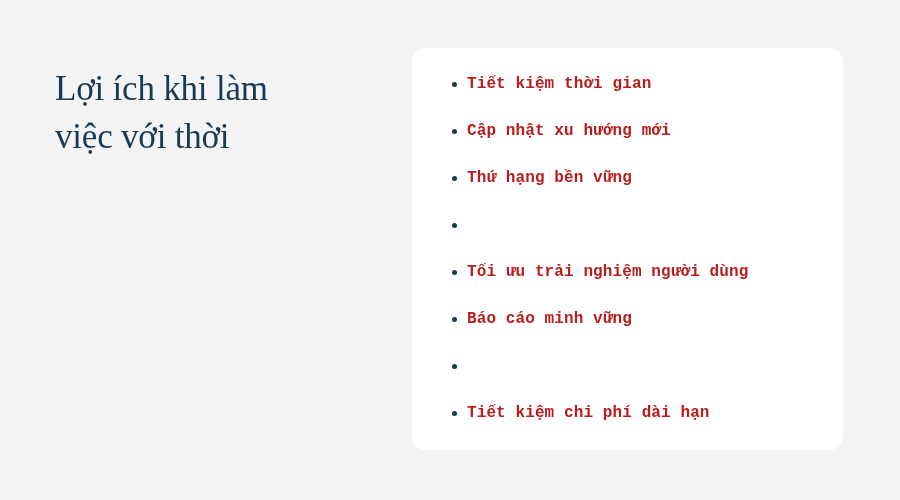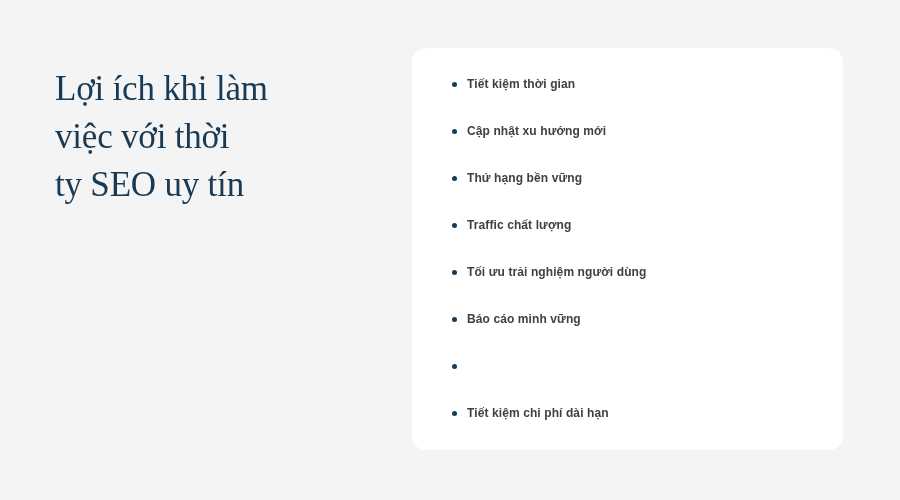--- a/index.html
+++ b/index.html
@@ -70,56 +70,54 @@
   .benefit-item .bullet {
     width: 5px;
     height: 5px;
     border-radius: 50%;
     background: #183a54;
     flex: 0 0 auto;
     margin-right: 10px;
     display: block;
   }
   .benefit-item .benefit-label {
-    color: #404040;
-    font-family: Liberation Sans, sans-serif;
-    font-size: 12px;
+    color: #b91c1c;
+    font-family: Liberation Mono, monospace;
+    font-size: 16px;
     font-weight: 700;
     line-height: 20px;
     letter-spacing: 0.1px;
   }
 </style>
 </head>
 <body>
 
 <div class="slide">
 
   <h1 class="heading">
     <span class="heading-line">Lợi ích khi làm</span>
     <span class="heading-line">việc với thời</span>
-    <span class="heading-line">ty SEO uy tín</span>
   </h1>
 
   <div class="card">
     <ul class="benefit-list">
       <li class="benefit-item" style="top:26px">
         <span class="bullet"></span>
         <span class="benefit-label">Tiết kiệm thời gian</span>
       </li>
       <li class="benefit-item" style="top:73px">
         <span class="bullet"></span>
         <span class="benefit-label">Cập nhật xu hướng mới</span>
       </li>
       <li class="benefit-item" style="top:120px">
         <span class="bullet"></span>
         <span class="benefit-label">Thứ hạng bền vững</span>
       </li>
       <li class="benefit-item" style="top:167px">
         <span class="bullet"></span>
-        <span class="benefit-label">Traffic chất lượng</span>
       </li>
       <li class="benefit-item" style="top:214px">
         <span class="bullet"></span>
         <span class="benefit-label">Tối ưu trải nghiệm người dùng</span>
       </li>
       <li class="benefit-item" style="top:261px">
         <span class="bullet"></span>
         <span class="benefit-label">Báo cáo minh vững</span>
       </li>
       <li class="benefit-item" style="top:308px">

